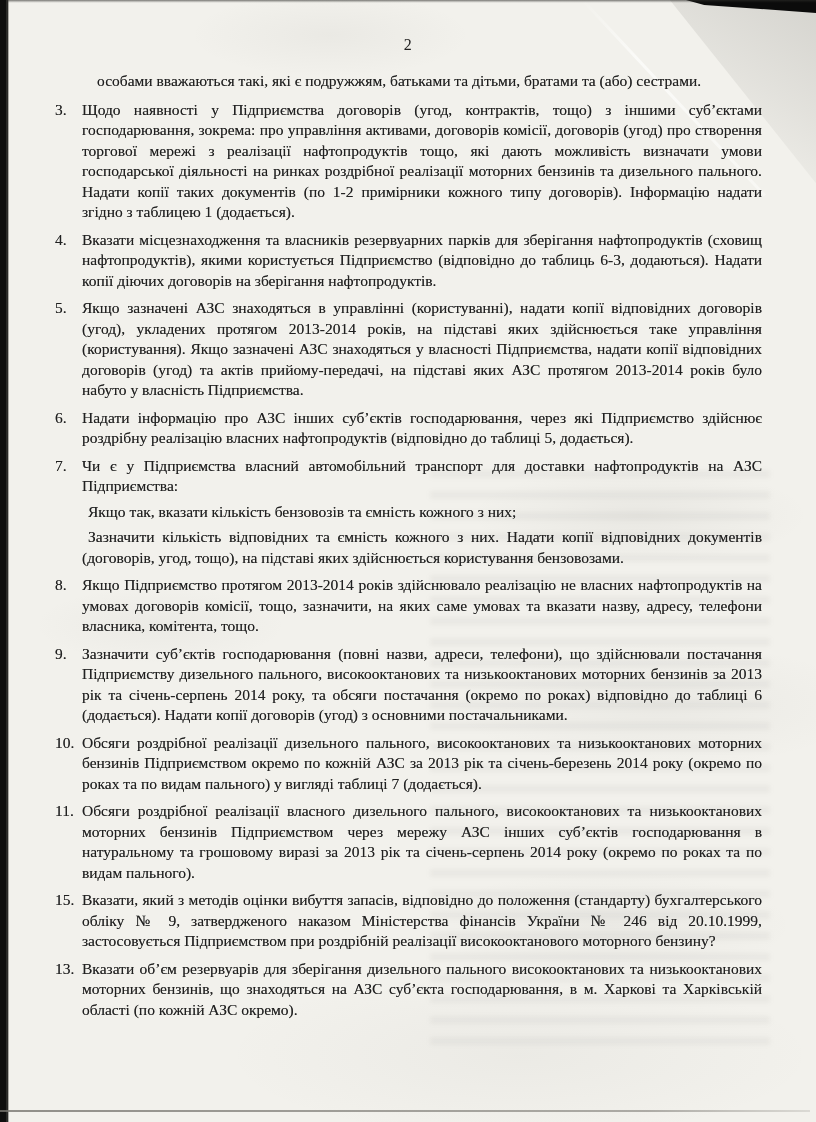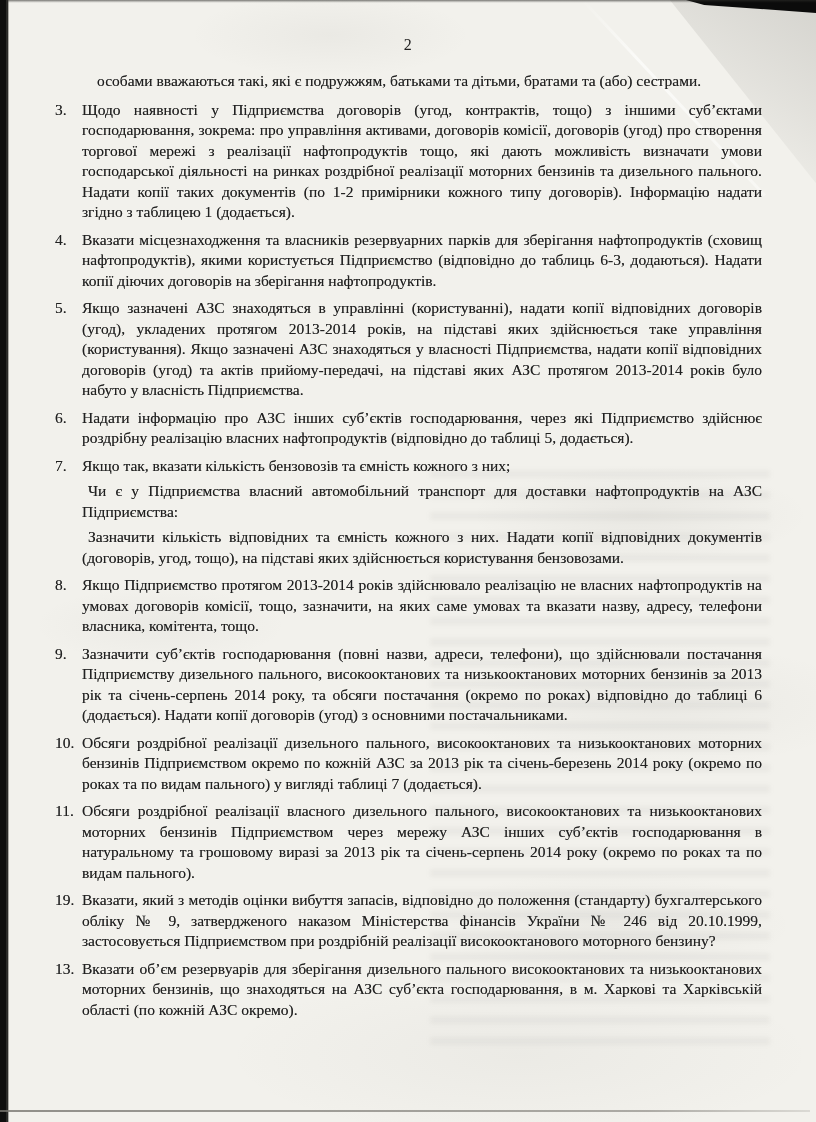--- a/index.html
+++ b/index.html
@@ -119,22 +119,22 @@
   </li>
         <li class="item">
     <span class="item-number">6.</span>
     <div class="item-body">
             <p class="para">Надати інформацію про АЗС інших суб’єктів господарювання, через які Підприємство здійснює роздрібну реалізацію власних нафтопродуктів (відповідно до таблиці 5, додається).</p>
           </div>
   </li>
         <li class="item">
     <span class="item-number">7.</span>
     <div class="item-body">
+            <p class="para">Чи є у Підприємства власний автомобільний транспорт для доставки нафтопродуктів на АЗС Підприємства:</p>
             <p class="para">Якщо так, вказати кількість бензовозів та ємність кожного з них;</p>
-            <p class="para">Чи є у Підприємства власний автомобільний транспорт для доставки нафтопродуктів на АЗС Підприємства:</p>
             <p class="para">Зазначити кількість відповідних та ємність кожного з них. Надати копії відповідних документів (договорів, угод, тощо), на підставі яких здійснюється користування бензовозами.</p>
           </div>
   </li>
         <li class="item">
     <span class="item-number">8.</span>
     <div class="item-body">
             <p class="para">Якщо Підприємство протягом 2013-2014 років здійснювало реалізацію не власних нафтопродуктів на умовах договорів комісії, тощо, зазначити, на яких саме умовах та вказати назву, адресу, телефони власника, комітента, тощо.</p>
           </div>
   </li>
         <li class="item">
@@ -149,21 +149,21 @@
             <p class="para">Обсяги роздрібної реалізації дизельного пального, високооктанових та низькооктанових моторних бензинів Підприємством окремо по кожній АЗС за 2013 рік та січень-березень 2014 року (окремо по роках та по видам пального) у вигляді таблиці 7 (додається).</p>
           </div>
   </li>
         <li class="item">
     <span class="item-number">11.</span>
     <div class="item-body">
             <p class="para">Обсяги роздрібної реалізації власного дизельного пального, високооктанових та низькооктанових моторних бензинів Підприємством через мережу АЗС інших суб’єктів господарювання в натуральному та грошовому виразі за 2013 рік та січень-серпень 2014 року (окремо по роках та по видам пального).</p>
           </div>
   </li>
         <li class="item">
-    <span class="item-number">19.</span>
+    <span class="item-number">15.</span>
     <div class="item-body">
             <p class="para">Вказати, який з методів оцінки вибуття запасів, відповідно до положення (стандарту) бухгалтерського обліку № 9, затвердженого наказом Міністерства фінансів України № 246 від 20.10.1999, застосовується Підприємством при роздрібній реалізації високооктанового моторного бензину?</p>
           </div>
   </li>
         <li class="item">
     <span class="item-number">13.</span>
     <div class="item-body">
             <p class="para">Вказати об’єм резервуарів для зберігання дизельного пального високооктанових та низькооктанових моторних бензинів, що знаходяться на АЗС суб’єкта господарювання, в м. Харкові та Харківській області (по кожній АЗС окремо).</p>
           </div>
   </li>

